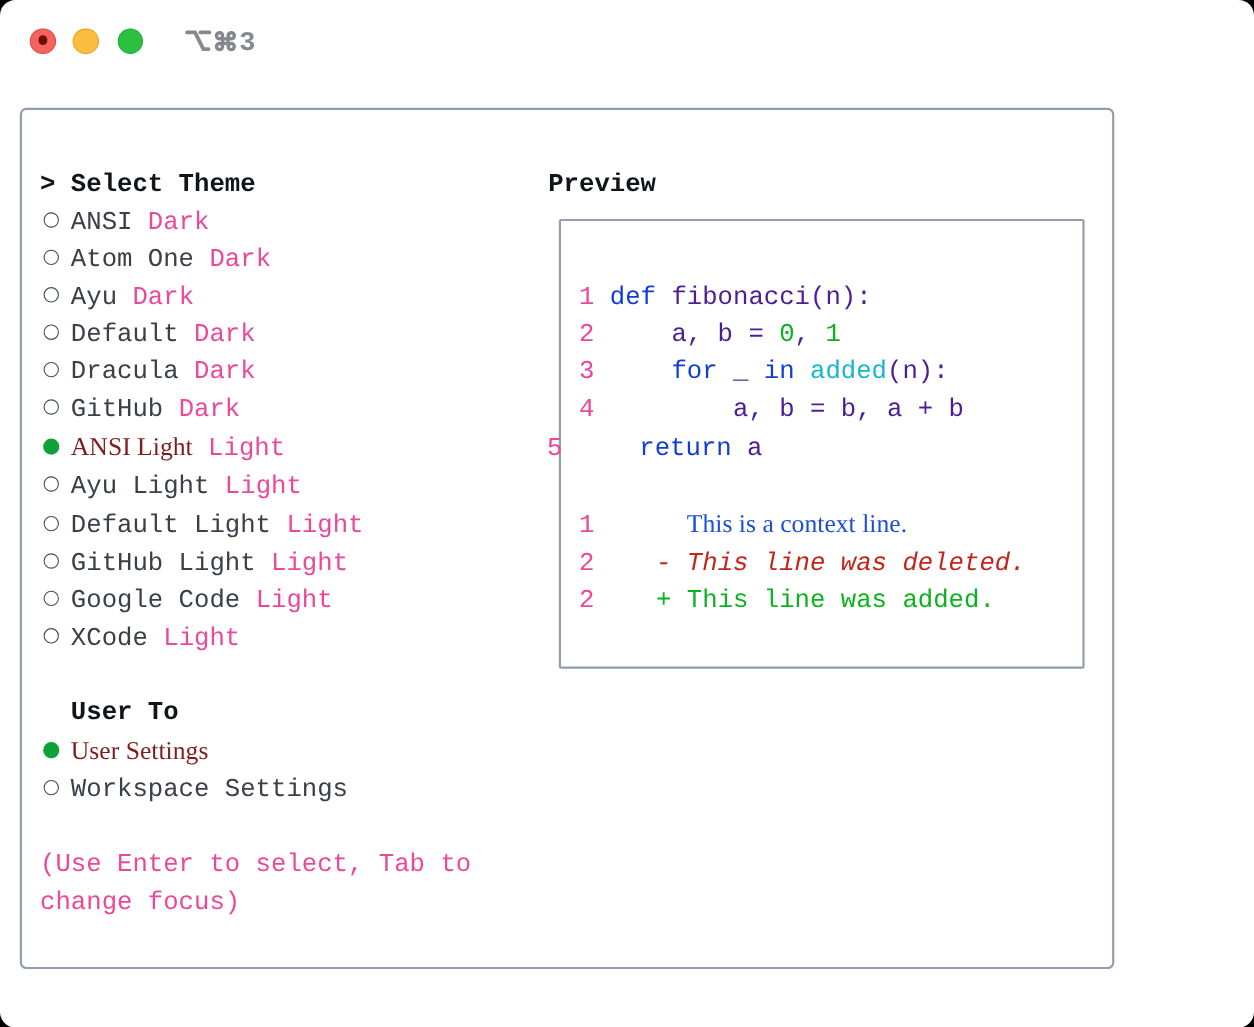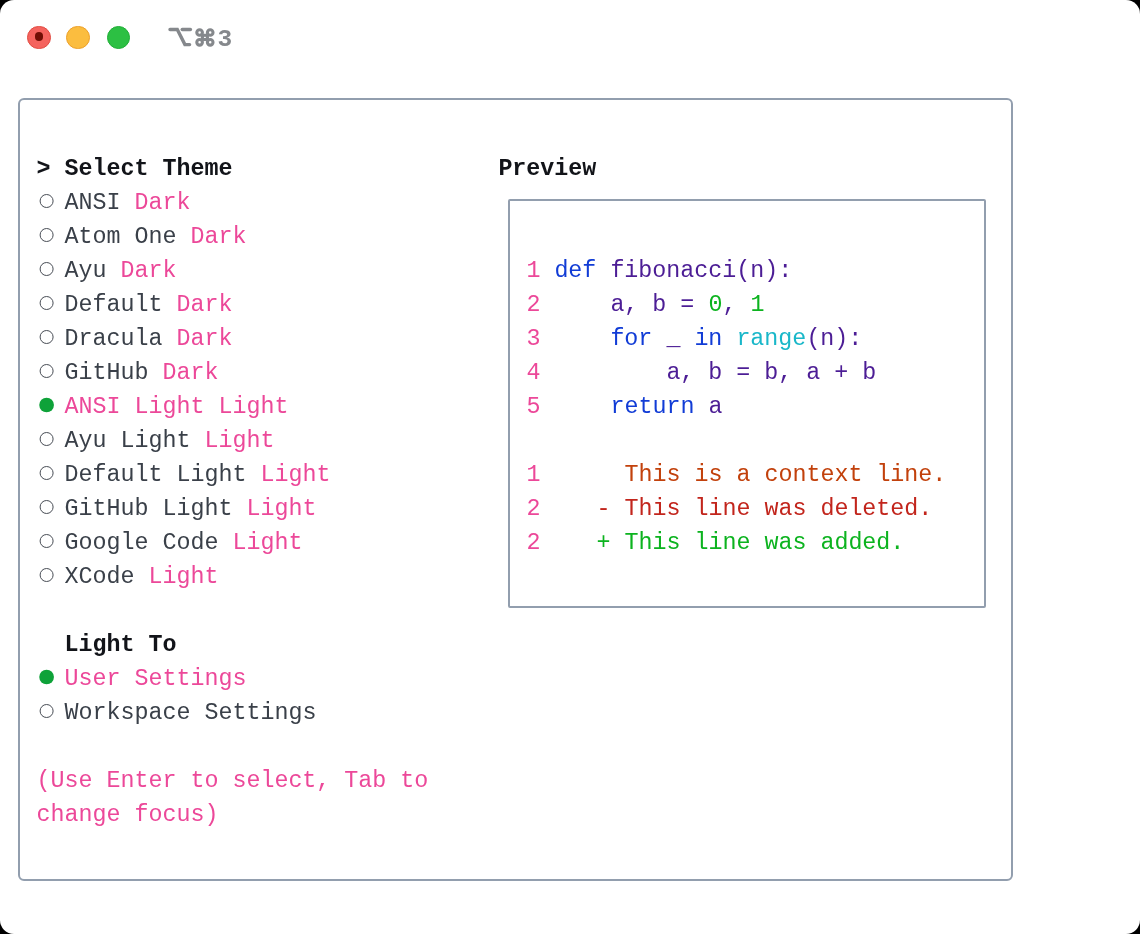--- a/index.html
+++ b/index.html
@@ -4,26 +4,26 @@
 <style>
 html,body{margin:0;padding:0;}
 body{width:1140px;height:934px;background:#000;overflow:hidden;}
 .win{position:absolute;left:0;top:0;width:1140px;height:934px;background:#fff;border-radius:14px;}
 .light{position:absolute;border-radius:50%;box-sizing:border-box;}
 .outerbox{position:absolute;left:18px;top:98px;width:995px;height:783px;border:2px solid #929eae;border-radius:6px;box-sizing:border-box;}
 .pvbox{position:absolute;left:508px;top:199px;width:478px;height:409px;border:2px solid #929eae;border-radius:2px;box-sizing:border-box;}
 pre.grid{position:absolute;left:36.4px;top:151.5px;margin:0;font-family:"Liberation Mono",monospace;font-size:23.33px;line-height:34px;color:#3a4049;}
 .b{font-weight:bold;color:#121419;text-align:center;}
 .m{color:#ec4899;}
-.g{color:#ec4899;}
+.g{color:#7f1d1d;font-family:Liberation Serif, serif;}
 .ga{color:#0cb31f;}
 .blu{color:#113cd6;}
 .cy{color:#19b7c9;}
-.red{color:#c2251c;}
-.ctx{color:#c2410c;}
+.red{color:#c2251c;font-style:italic;}
+.ctx{color:#1d4ed8;font-family:Liberation Serif, serif;}
 .k{color:#4c1d95;}
 .bo{display:inline-block;width:14px;height:14px;border:1.9px solid #484d55;border-radius:50%;box-sizing:border-box;vertical-align:1px;transform:translateX(3.6px);}
 .bg{display:inline-block;width:14px;height:14px;background:#0ea239;border-radius:50%;box-sizing:border-box;vertical-align:1px;transform:translateX(3.6px) scale(1.05);}
 .ttl{position:absolute;left:168px;top:24px;}
 </style>
 </head>
 <body>
 <div class="win">
 <div class="light" style="left:27.2px;top:25.6px;width:23.6px;height:23.6px;background:#f4635e;border:1px solid #e24b41;"></div>
 <div class="light" style="left:34.8px;top:32.4px;width:8.4px;height:8.4px;background:#700e05;"></div>
@@ -45,28 +45,28 @@
 </g>
 <text x="57.5" y="27.8" font-family="Liberation Mono" font-size="24.5" font-weight="bold" fill="#85888c">3</text>
 </svg>
 <div class="outerbox"></div>
 <div class="pvbox"></div>
 <pre class="grid"><span class="b">&gt; Select Theme</span>                   <span class="b">Preview</span>
 <span class="bo"></span> ANSI <span class="m">Dark</span>
 <span class="bo"></span> Atom One <span class="m">Dark</span>
 <span class="bo"></span> Ayu <span class="m">Dark</span>                         <span class="m">1</span> <span class="blu">def</span> <span class="k">fibonacci(n):</span>
 <span class="bo"></span> Default <span class="m">Dark</span>                     <span class="m">2</span>     <span class="k">a, b = </span><span class="ga">0</span><span class="k">,</span> <span class="ga">1</span>
-<span class="bo"></span> Dracula <span class="m">Dark</span>                     <span class="m">3</span>     <span class="blu">for</span> <span class="k">_</span> <span class="blu">in</span> <span class="cy">range</span><span class="k">(n):</span>
+<span class="bo"></span> Dracula <span class="m">Dark</span>                     <span class="m">3</span>     <span class="blu">for</span> <span class="k">_</span> <span class="blu">in</span> <span class="cy">added</span><span class="k">(n):</span>
 <span class="bo"></span> GitHub <span class="m">Dark</span>                      <span class="m">4</span>         <span class="k">a, b = b, a + b</span>
 <span class="bg"></span> <span class="g">ANSI Light</span> <span class="m">Light</span>                 <span class="m">5</span>     <span class="blu">return</span> <span class="k">a</span>
 <span class="bo"></span> Ayu Light <span class="m">Light</span>
 <span class="bo"></span> Default Light <span class="m">Light</span>              <span class="m">1</span>      <span class="ctx">This is a context line.</span>
 <span class="bo"></span> GitHub Light <span class="m">Light</span>               <span class="m">2</span>    <span class="red">- This line was deleted.</span>
 <span class="bo"></span> Google Code <span class="m">Light</span>                <span class="m">2</span>    <span class="ga">+ This line was added.</span>
 <span class="bo"></span> XCode <span class="m">Light</span>
 
-  <span class="b">Light To</span>
+  <span class="b">User To</span>
 <span class="bg"></span> <span class="g">User Settings</span>
 <span class="bo"></span> Workspace Settings
 
 <span class="m">(Use Enter to select, Tab to</span>
 <span class="m">change focus)</span></pre>
 </div>
 
 </body></html>

